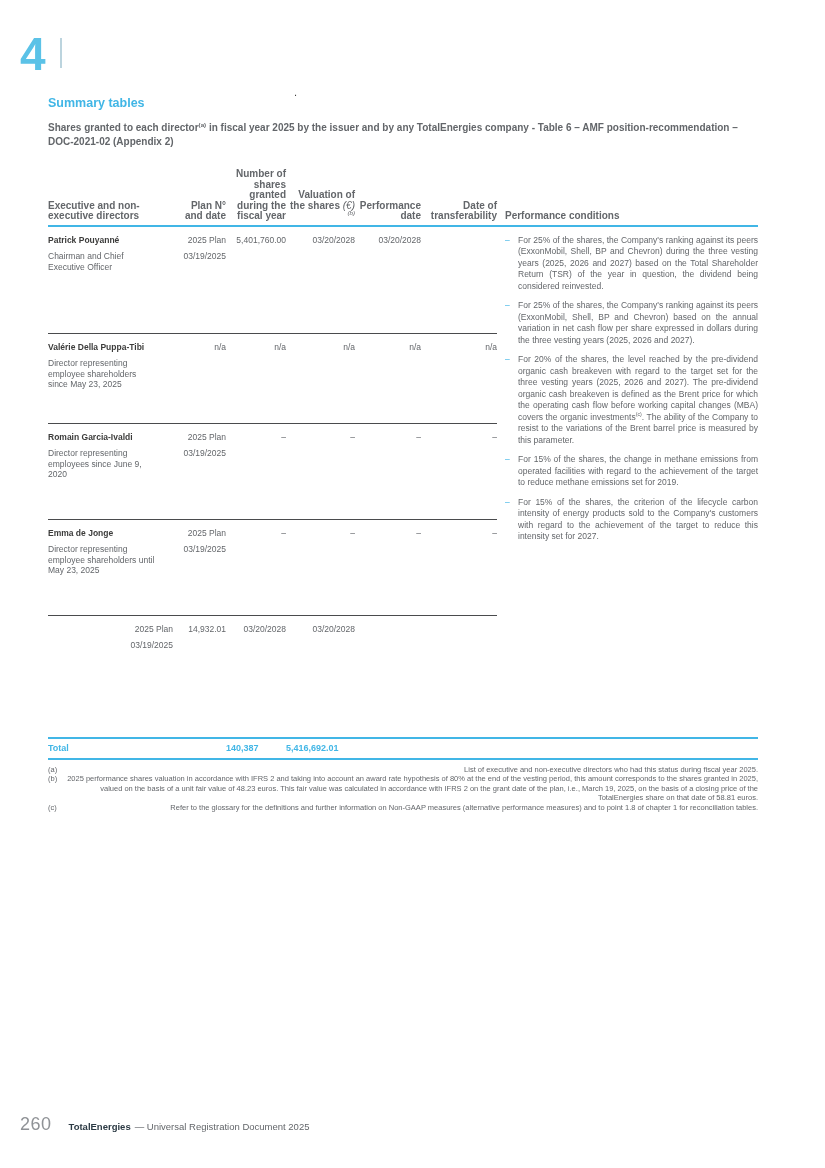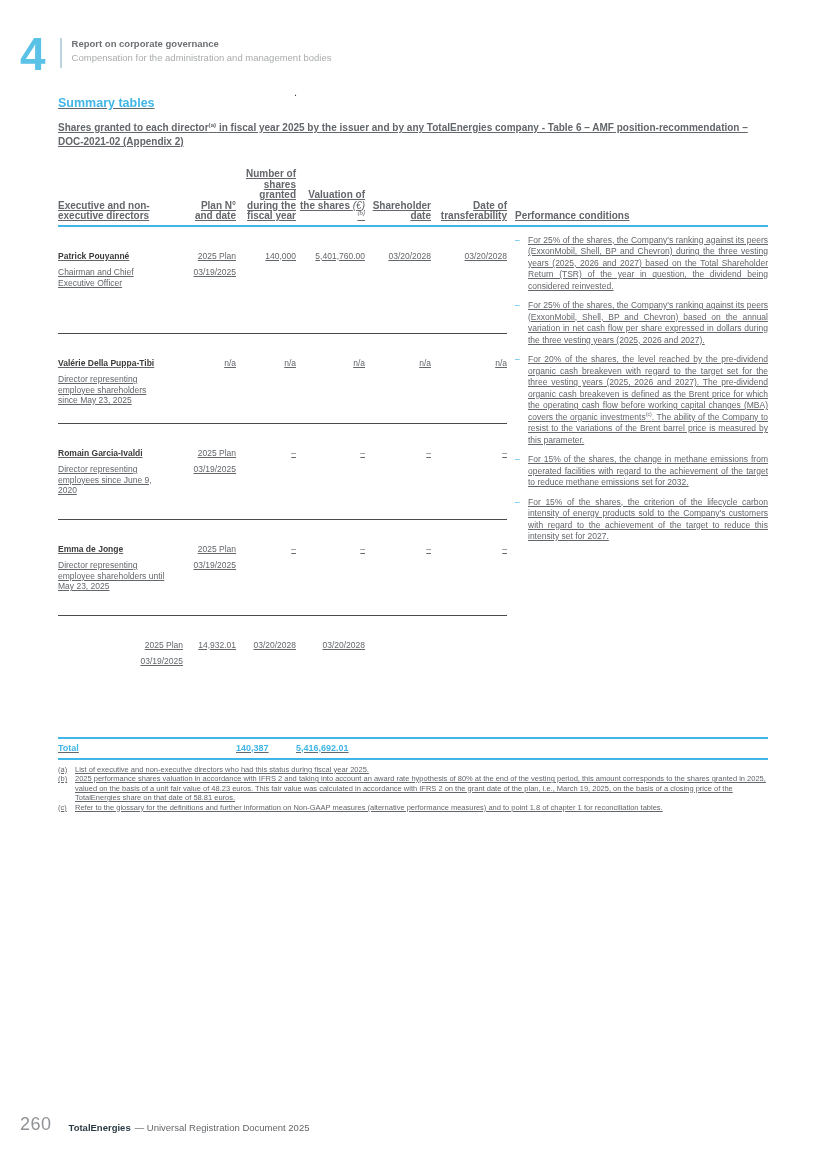--- a/index.html
+++ b/index.html
@@ -12,41 +12,41 @@
   
   .chapter { position: absolute; top: 36px; left: 20px; display: flex; align-items: flex-start; }
   .chapter-num { font-size: 46px; font-weight: bold; color: #5bc2e7; line-height: 0.82; margin-right: 14px; }
   .chapter-divider { width: 2px; background: #bcd4de; height: 30px; margin-right: 10px; margin-top: 2px; }
   .chapter-titles { padding-top: 2px; }
   .chapter-title { font-size: 9.5px; font-weight: bold; color: #6d7073; }
   .chapter-subtitle { font-size: 9.5px; color: #a9abad; margin-top: 3px; }
   .stray-dot { position: absolute; left: 294px; top: 86px; font-size: 11px; color: #3c3c3b; }
 
   
-  .content { position: absolute; left: 58px; top: 96px; width: 710px; text-decoration: underline; }
+  .content { position: absolute; left: 48px; top: 96px; width: 710px; }
   .section-title { font-size: 12.5px; font-weight: bold; color: #41b6e6; margin-bottom: 11px; }
   .caption { font-size: 10px; font-weight: bold; color: #63666a; line-height: 14px; margin-bottom: 20px; width: 706px; }
   .sup { font-size: 0.62em; vertical-align: super; line-height: 0; }
 
   
   .thead {
     display: grid; grid-template-columns: 125px 53px 60px 69px 66px 76px 1fr;
     border-bottom: 2px solid #41b6e6; padding-bottom: 3px;
   }
   .th { font-size: 10px; font-weight: bold; color: #63666a; line-height: 10.5px; align-self: end; }
   .th.num { text-align: right; }
   .th-perf { padding-left: 8px; }
   .unit { font-style: italic; font-weight: normal; }
 
   
   .tbody { display: flex; }
   .rows { width: 449px; }
   .trow {
     display: grid; grid-template-columns: 125px 53px 60px 69px 66px 76px;
-    padding-top: 24px; font-size: 8.5px; line-height: 10.5px; color: #63666a;
+    padding-top: 8px; font-size: 8.5px; line-height: 10.5px; color: #63666a;
   }
   .trow + .trow { border-top: 1px solid #4a4b4d; }
   .r0 { min-height: 106px; } .r1 { min-height: 90px; } .r2 { min-height: 96px; }
   .r3 { min-height: 96px; } .r4 { min-height: 99px; }
   .cell.num { text-align: right; }
   .dname { font-weight: bold; color: #3c3c3b; max-width: 114px; }
   .drole { margin-top: 6px; color: #63666a; max-width: 108px; }
   .plan2 { margin-top: 6px; }
 
   
@@ -62,72 +62,67 @@
     display: grid; grid-template-columns: 125px 53px 60px 69px 66px 76px 1fr;
     margin-top: 23px; border-top: 2px solid #41b6e6; border-bottom: 2px solid #41b6e6;
     padding: 4px 0 5px 0; font-size: 9px; font-weight: bold; color: #41b6e6;
   }
   .total-row .num { text-align: left; }
 
   
   .footnotes { margin-top: 5px; font-size: 7.5px; line-height: 9.5px; color: #63666a; }
   .footnote { display: flex; }
   .fn-label { width: 17px; flex: none; }
-  .fn-text { flex: 1; }
-
-  
-  .footer { position: absolute; left: 20px; top: 1114px; display: flex; align-items: flex-end; }
+  .fn-text { flex: 1; text-align: right; }
+
+  
+  .footer { position: absolute; left: 20px; top: 1114px; display: flex; align-items: center; }
   .page-num { font-size: 18px; color: #8f9296; margin-right: 17px; letter-spacing: 0.5px; }
   .brand { font-size: 9.5px; font-weight: bold; color: #2c3a44; }
   .doc-title { font-size: 9.5px; color: #63666a; margin-left: 4px; }
 </style>
 </head>
 <body>
 
 <div class="page">
 
   <div class="chapter">
     <div class="chapter-num">4</div>
     <div class="chapter-divider"></div>
-    <div class="chapter-titles">
-      <div class="chapter-title">Report on corporate governance</div>
-      <div class="chapter-subtitle">Compensation for the administration and management bodies</div>
-    </div>
   </div>
 
   <div class="stray-dot">.</div>
 
   <div class="content">
     <div class="section-title">Summary tables</div>
 
     <div class="caption"><span>Shares granted to each director</span><span class="sup">(a)</span><span> in fiscal year 2025 by the issuer and by any TotalEnergies company - Table 6 – AMF position-recommendation – DOC-2021-02 (Appendix 2)</span></div>
 
     <div class="thead">
       <div class="th">Executive and non-executive directors</div>
       <div class="th num">Plan N° and date</div>
       <div class="th num">Number of shares granted during the fiscal year</div>
       <div class="th num"><span>Valuation of the shares</span> <span class="unit">(€)</span><span class="unit sup">(b)</span></div>
-      <div class="th num">Shareholder date</div>
+      <div class="th num">Performance date</div>
       <div class="th num">Date of transferability</div>
       <div class="th th-perf">Performance conditions</div>
     </div>
 
     <div class="tbody">
       <div class="rows">
 
         <div class="trow r0">
           <div class="cell">
             <div class="dname">Patrick Pouyanné</div>
             <div class="drole">Chairman and Chief Executive Officer</div>
           </div>
           <div class="cell num">
             <div>2025 Plan</div>
             <div class="plan2">03/19/2025</div>
           </div>
-          <div class="cell num">140,000</div>
           <div class="cell num">5,401,760.00</div>
           <div class="cell num">03/20/2028</div>
           <div class="cell num">03/20/2028</div>
         </div>
 
         <div class="trow r1">
           <div class="cell">
             <div class="dname">Valérie Della Puppa-Tibi</div>
             <div class="drole">Director representing employee shareholders since May 23, 2025</div>
           </div>
@@ -190,21 +185,21 @@
         <div class="perf-item">
           <span class="perf-dash">–</span>
           <span>For 25% of the shares, the Company's ranking against its peers (ExxonMobil, Shell, BP and Chevron) based on the annual variation in net cash flow per share expressed in dollars during the three vesting years (2025, 2026 and 2027).</span>
         </div>
         <div class="perf-item">
           <span class="perf-dash">–</span>
           <span>For 20% of the shares, the level reached by the pre-dividend organic cash breakeven with regard to the target set for the three vesting years (2025, 2026 and 2027). The pre-dividend organic cash breakeven is defined as the Brent price for which the operating cash flow before working capital changes (MBA) covers the organic investments</span><span class="sup">(c)</span><span>. The ability of the Company to resist to the variations of the Brent barrel price is measured by this parameter.</span>
         </div>
         <div class="perf-item">
           <span class="perf-dash">–</span>
-          <span>For 15% of the shares, the change in methane emissions from operated facilities with regard to the achievement of the target to reduce methane emissions set for 2032.</span>
+          <span>For 15% of the shares, the change in methane emissions from operated facilities with regard to the achievement of the target to reduce methane emissions set for 2019.</span>
         </div>
         <div class="perf-item">
           <span class="perf-dash">–</span>
           <span>For 15% of the shares, the criterion of the lifecycle carbon intensity of energy products sold to the Company's customers with regard to the achievement of the target to reduce this intensity set for 2027.</span>
         </div>
       </div>
     </div>
 
     <div class="total-row">
       <div>Total</div>

